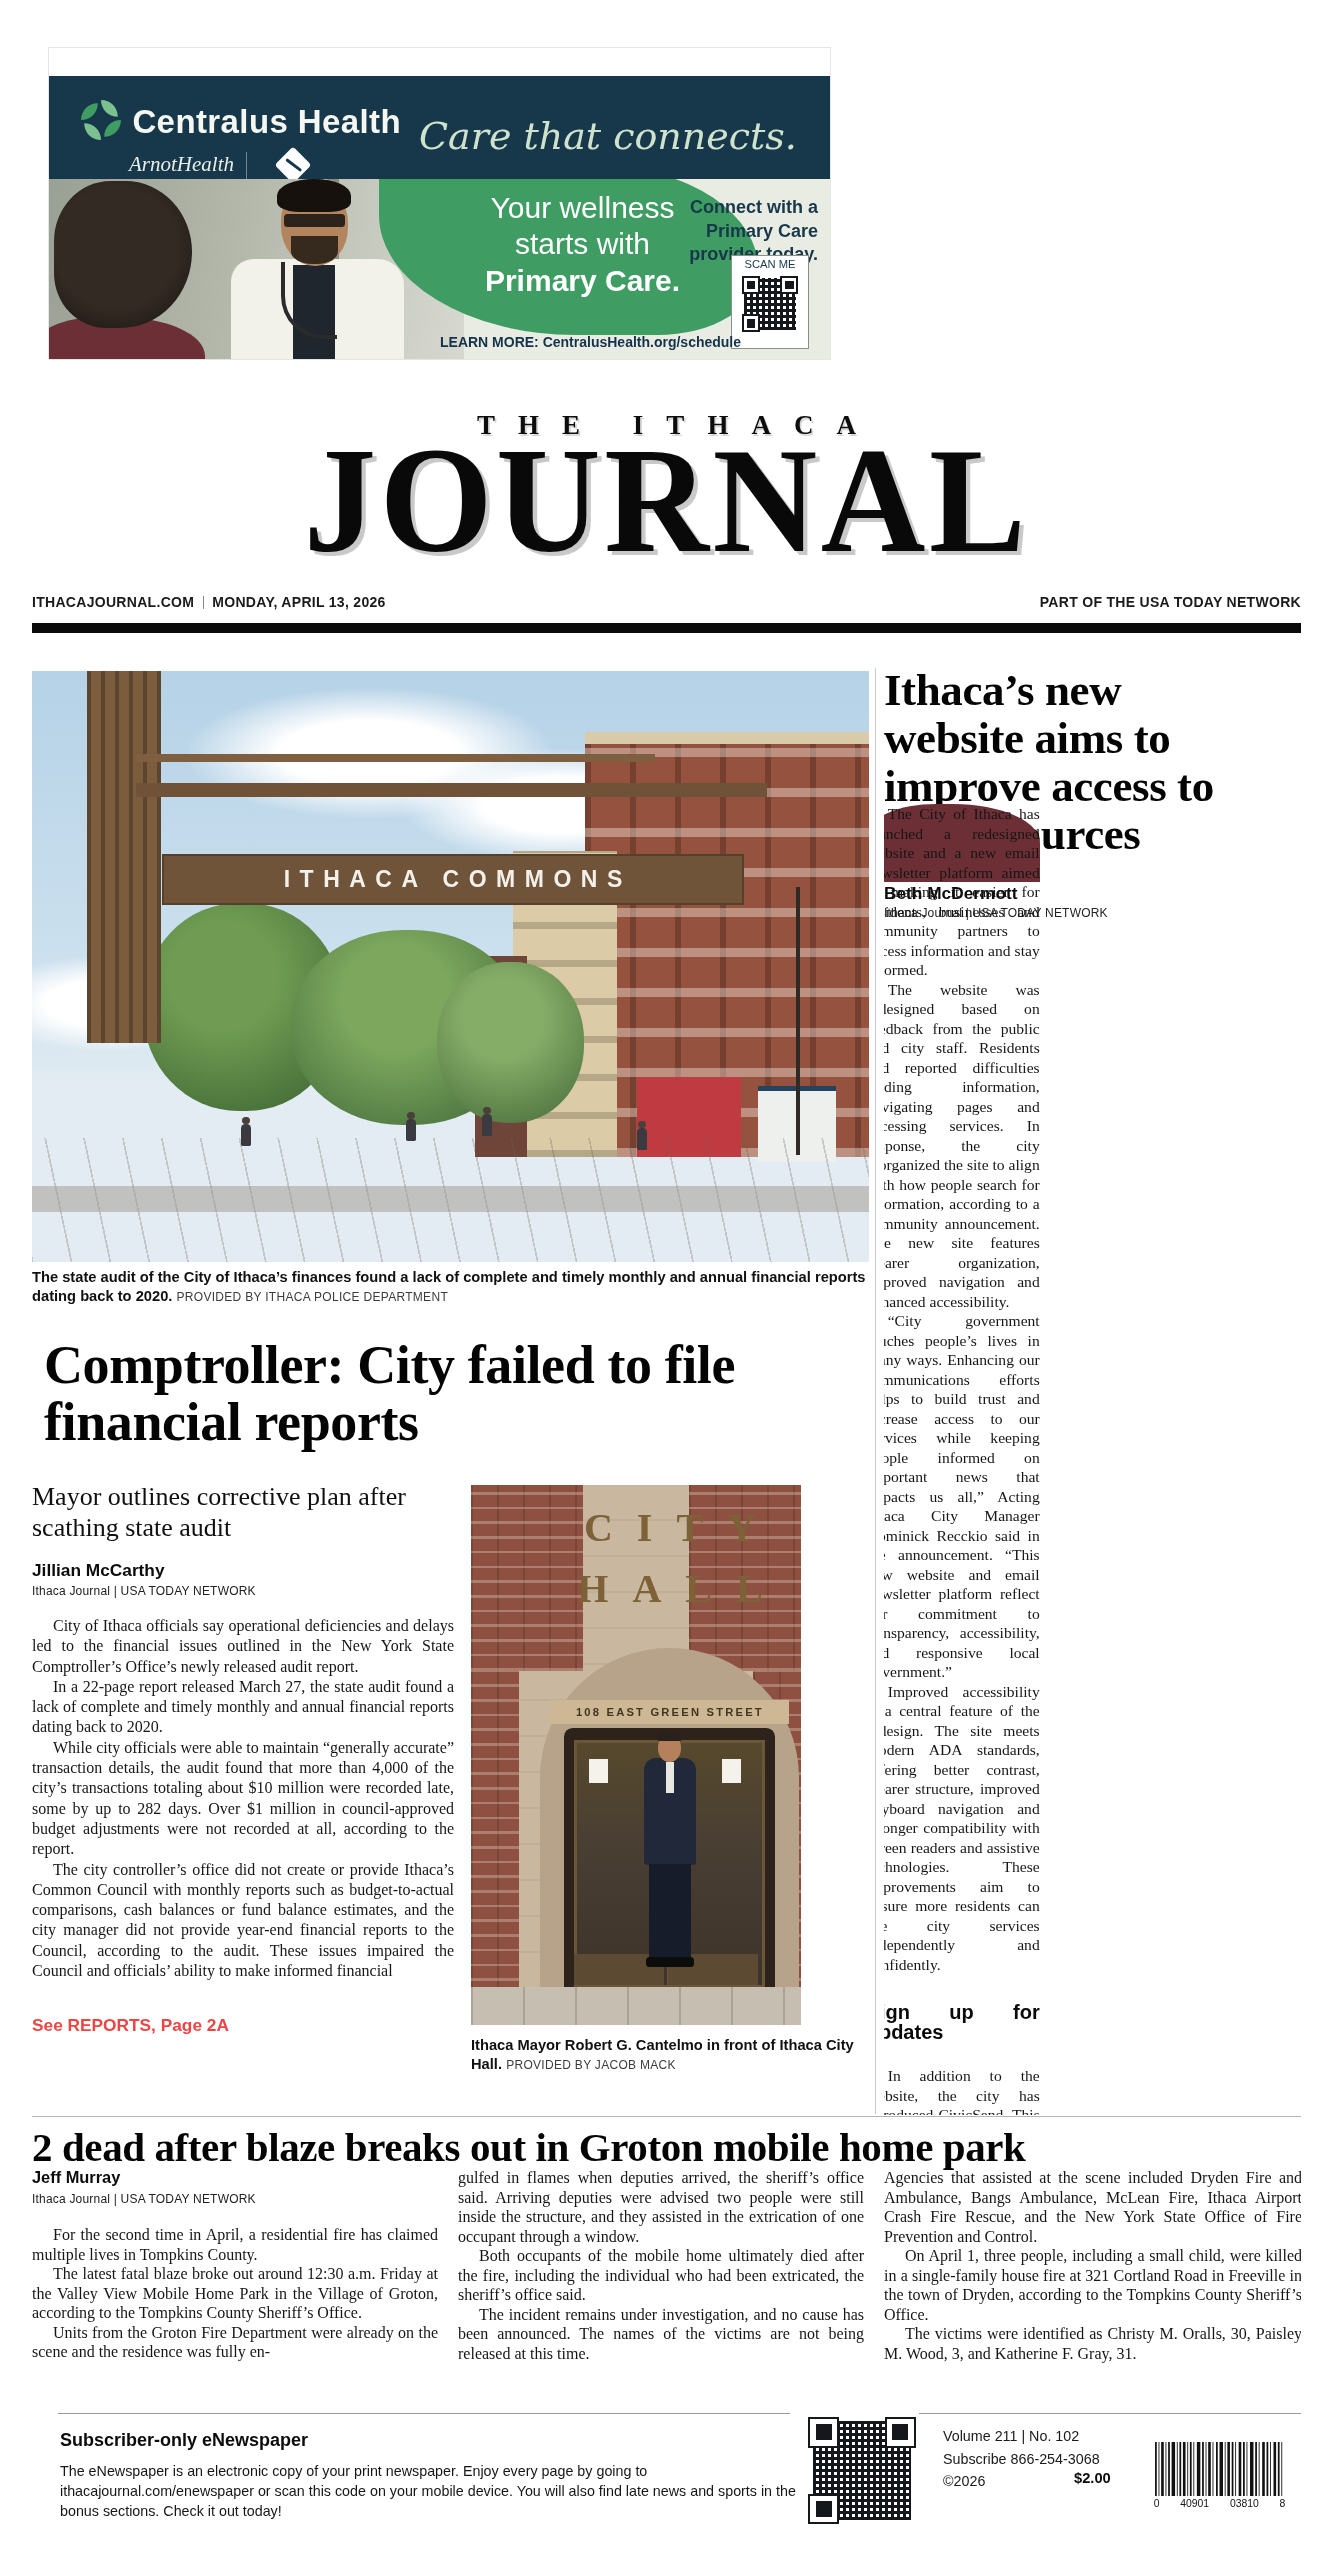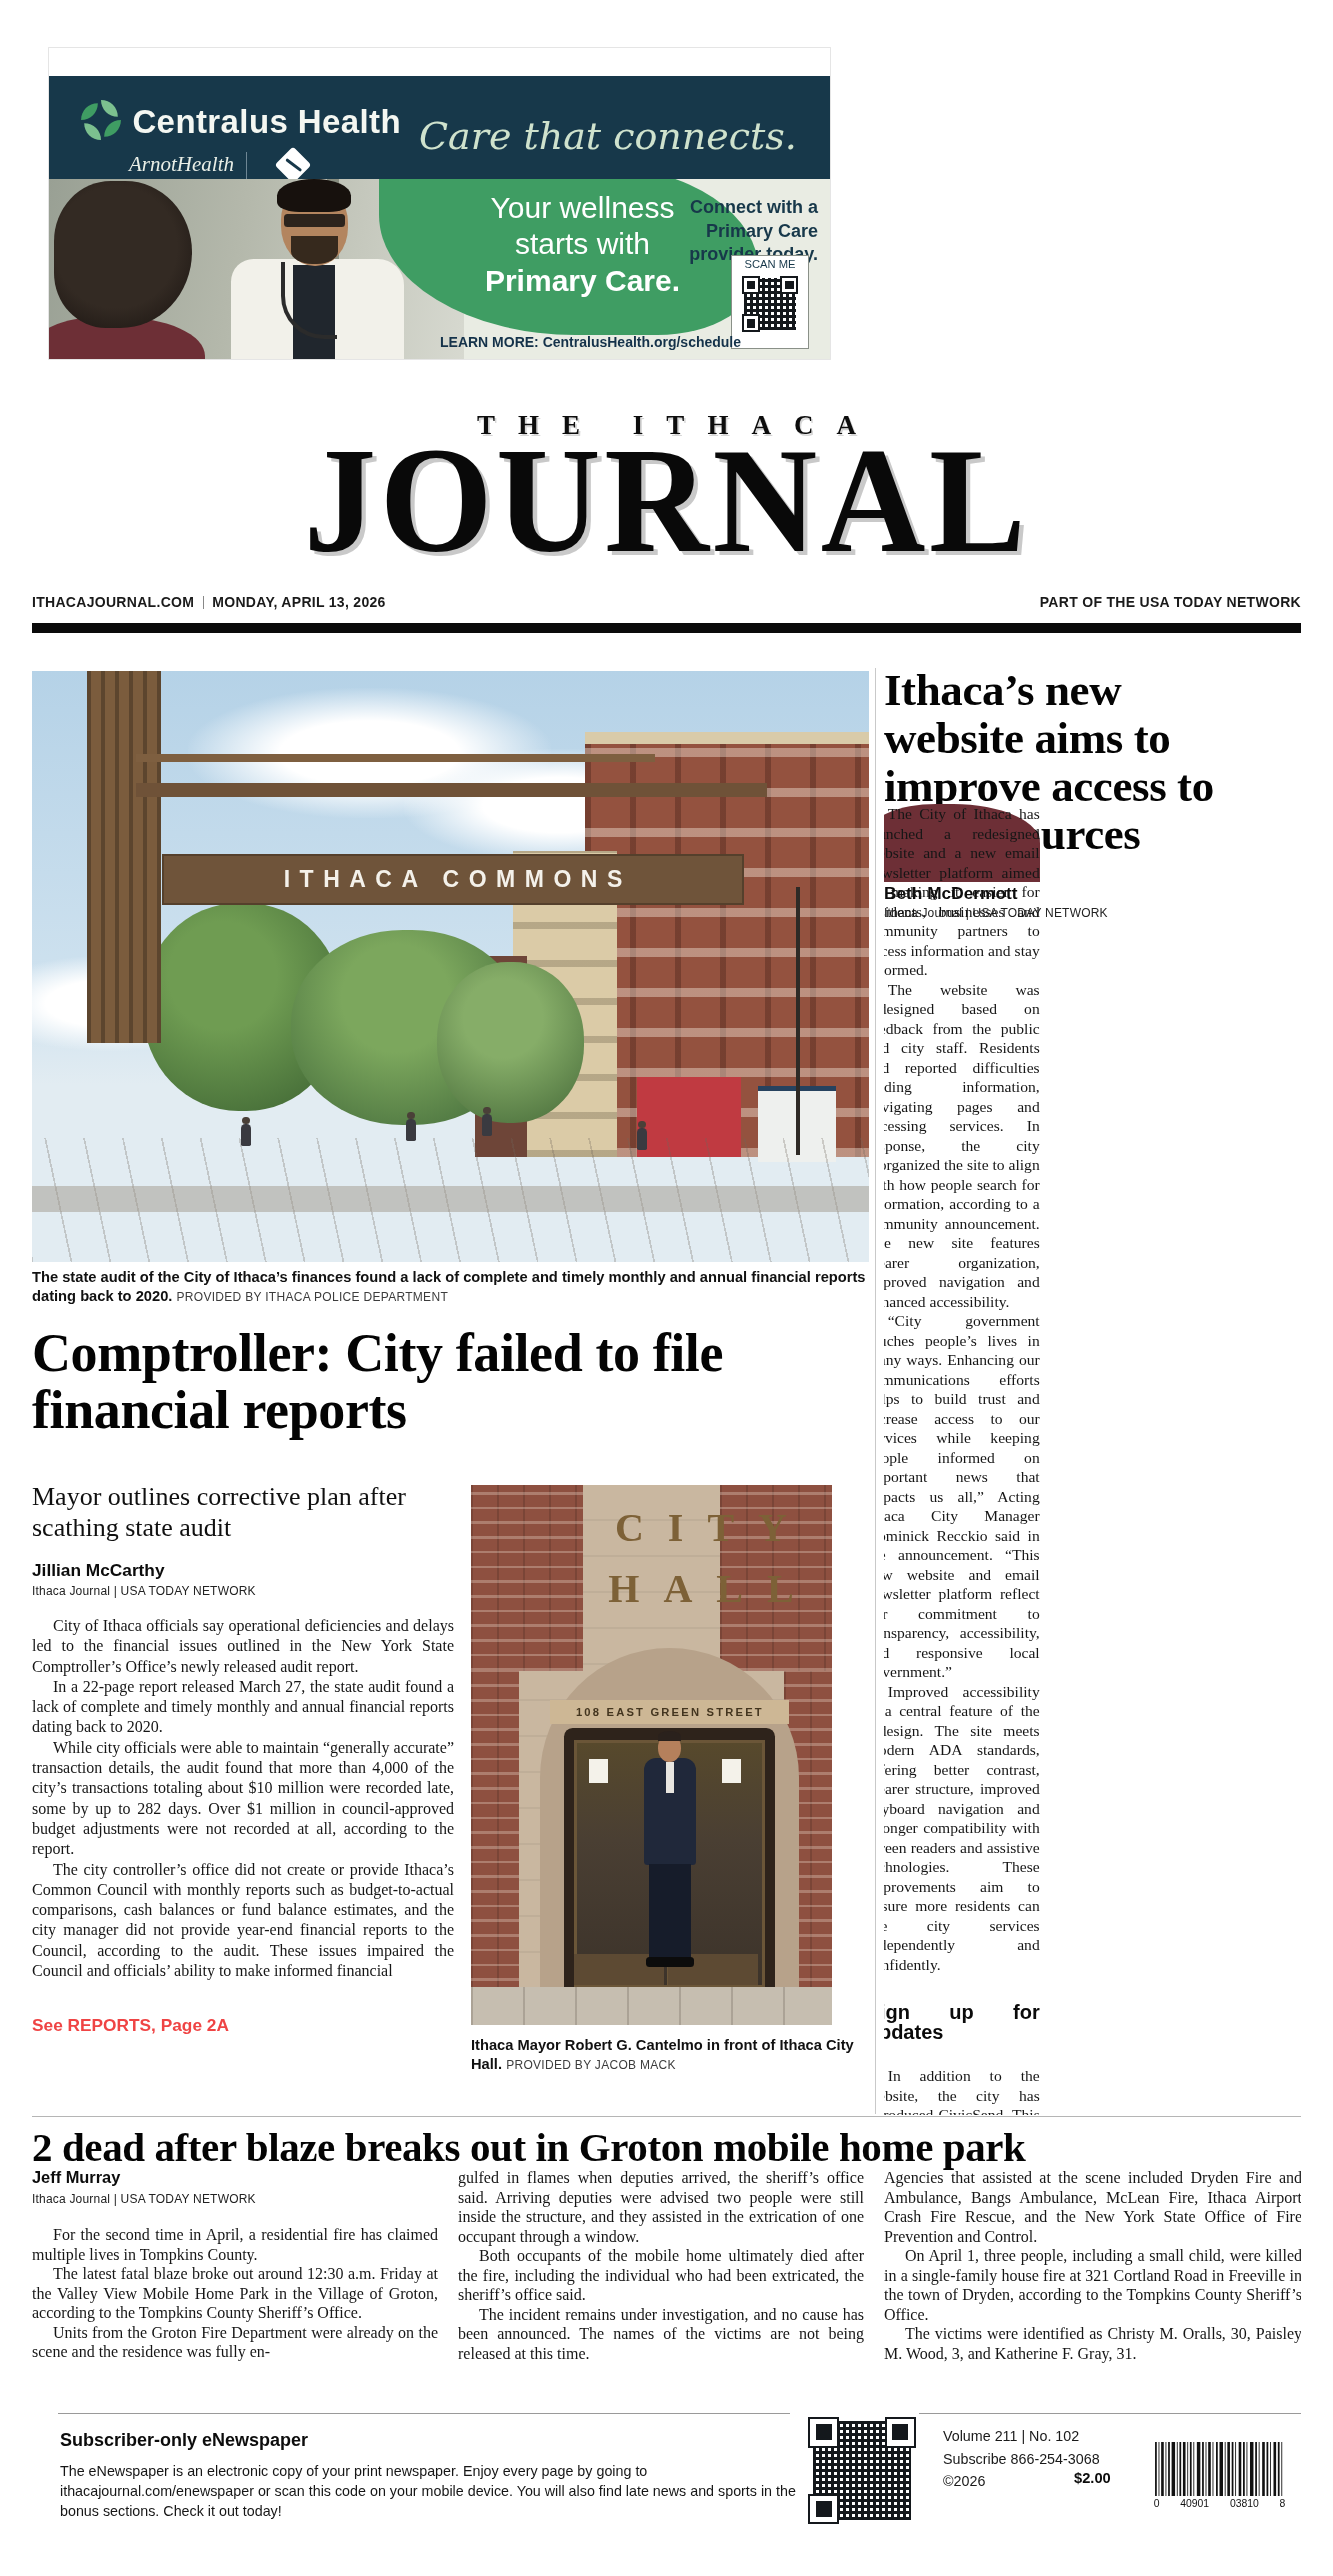--- a/index.html
+++ b/index.html
@@ -109,21 +109,21 @@
   .byline .org{font-size:12px;color:#222;margin-top:2.6px;letter-spacing:0.2px;}
   .c-byline{position:absolute;left:0;top:892px;}
   .body-copy{font-size:16px;line-height:20.3px;text-align:justify;color:#161616;}
   .body-copy p{margin:0;text-indent:21px;}
   .c-body{position:absolute;left:0;top:948px;width:422px;}
   .see-line{font-family:"Liberation Sans",sans-serif;font-weight:700;font-size:17.3px;color:#ef4444;}
   .c-see{position:absolute;left:0;top:1347px;}
 
   
   .ch-photo{position:absolute;left:439px;top:817px;width:330px;height:540px;background:#c9b7a0;
-    background-image:repeating-linear-gradient(0deg,rgba(0,0,0,.05) 0 1.7px,transparent 1.7px 36px);overflow:hidden;padding-left:31px;}
+    background-image:repeating-linear-gradient(0deg,rgba(0,0,0,.05) 0 1.7px,transparent 1.7px 36px);overflow:hidden;}
   .brickL{position:absolute;left:0;top:0;width:48px;height:540px;}
   .brickR{position:absolute;right:0;top:0;width:48px;height:540px;}
   .brickTL{position:absolute;left:0;top:0;width:112px;height:186px;}
   .brickTR{position:absolute;right:0;top:0;width:112px;height:186px;}
   .brick{background-color:#8e5040;background-image:
     repeating-linear-gradient(0deg,rgba(255,244,230,.28) 0 2.6px,transparent 2.6px 14.7px),
     repeating-linear-gradient(90deg,rgba(0,0,0,.14) 0 1.7px,transparent 1.7px 26px);}
   .ch-line{position:absolute;width:398px;text-align:center;font-family:"Liberation Serif",serif;font-weight:700;font-size:40px;letter-spacing:24px;text-indent:24px;color:#7d6137;}
   .ch-line1{top:19px;} .ch-line2{top:80px;}
   .arch{position:absolute;left:69px;top:163px;width:259px;height:378px;background:#b7a28a;border-radius:130px 130px 0 0;}
@@ -283,21 +283,21 @@
     <div class="person" style="left:605px;top:457px;"></div>
     <div class="person" style="left:209px;top:453px;"></div>
     <div class="pole"></div>
   </div>
 
   <div class="lead-caption">
     <span class="cap-bold">The state audit of the City of Ithaca’s finances found a lack of complete and timely monthly and annual financial reports dating back to 2020.</span>
     <span class="cap-credit">PROVIDED BY ITHACA POLICE DEPARTMENT</span>
   </div>
 
-  <h1 class="c-headline" style="margin:0;">Comptroller: City failed to file financial reports</h1>
+  <h1 class="c-headline" style="margin:12px;">Comptroller: City failed to file financial reports</h1>
   <div class="c-deck">Mayor outlines corrective plan after scathing state audit</div>
 
   <div class="byline c-byline">
     <div class="name">Jillian McCarthy</div>
     <div class="org">Ithaca Journal | USA TODAY NETWORK</div>
   </div>
 
   <div class="body-copy c-body">
     <p>City of Ithaca officials say operational deficiencies and delays led to the financial issues outlined in the New York State Comptroller’s Office’s newly released audit report.</p>
     <p>In a 22-page report released March 27, the state audit found a lack of complete and timely monthly and annual financial reports dating back to 2020.</p>

